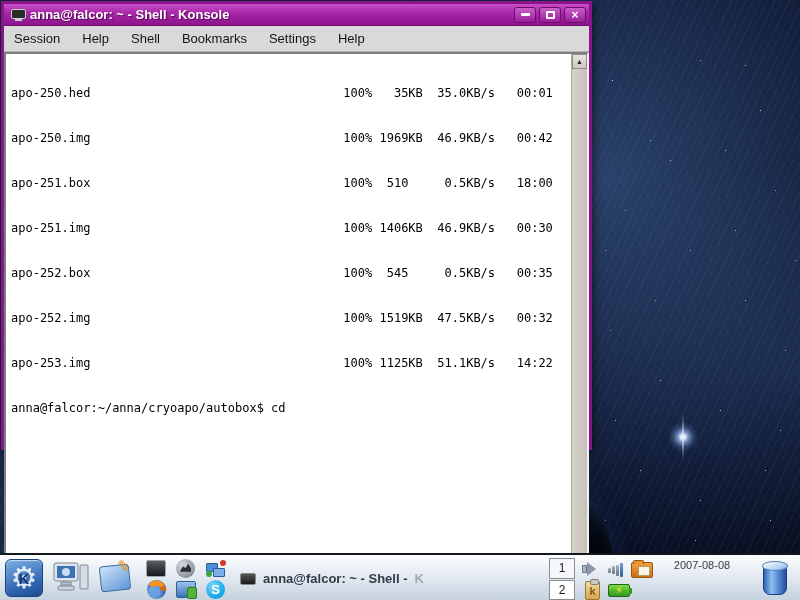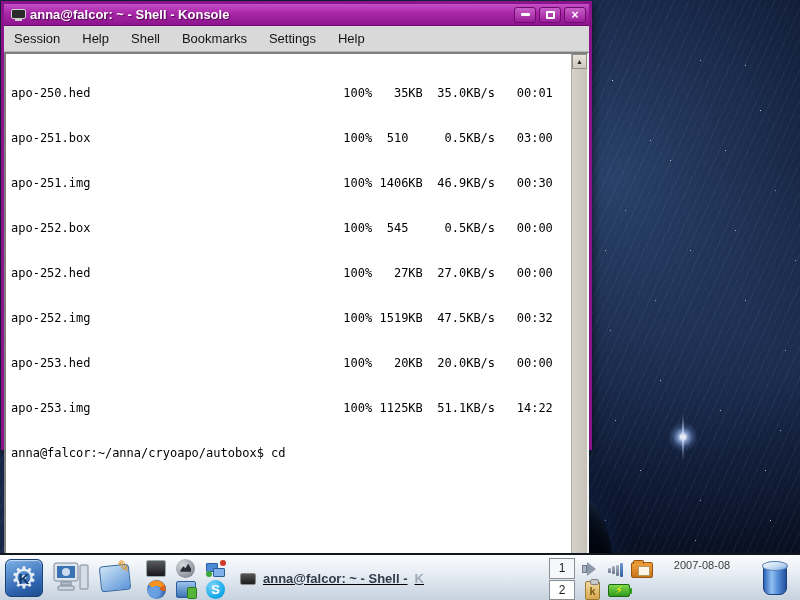--- a/index.html
+++ b/index.html
@@ -100,21 +100,21 @@
   .qi-upd .dotg{position:absolute;left:0;bottom:0;width:6px;height:6px;border-radius:50%;background:#3aa83a;}
   .qi-firefox{width:19px;height:19px;border-radius:50%;background:radial-gradient(circle at 38% 62%,#6aa0e0 0 30%,#1d4d94 75%);position:relative;overflow:hidden;}
   .qi-firefox::after{content:"";position:absolute;inset:0;border-radius:50%;
     background:conic-gradient(from 300deg,#f7931e 0 120deg,#d8641a 120deg 160deg,transparent 160deg 360deg);
     -webkit-mask:radial-gradient(circle, transparent 0 28%, #000 30%);mask:radial-gradient(circle, transparent 0 28%, #000 30%);}
   .qi-share{background:linear-gradient(180deg,#9ec3ec,#3a72b4);border:1px solid #2a5d9e;border-radius:2px;}
   .qi-share::after{content:"";position:absolute;right:-2px;bottom:-2px;width:8px;height:10px;background:#55b53a;border-radius:2px;border:1px solid #2f7a1e;}
   .qi-skype{width:19px;height:19px;border-radius:50%;background:radial-gradient(circle at 35% 30%,#7fd4f8,#0fa6e8 70%,#0b86c4);
     color:#fff;font-weight:bold;font-size:13px;display:flex;align-items:center;justify-content:center;}
   .taskbtn{position:absolute;left:234px;top:4px;width:305px;height:39px;display:flex;align-items:center;gap:7px;
-    padding:0 6px;border-radius:3px;cursor:default;text-decoration:underline;}
+    padding:0 6px;border-radius:3px;cursor:default;}
   .taskbtn .mini-term{flex:0 0 auto;width:16px;height:12px;}
   .taskbtn .tlabel{font-weight:bold;font-size:13px;color:#313b46;white-space:nowrap;overflow:hidden;}
   .taskbtn .tcut{font-weight:bold;font-size:13px;color:#9fabb8;}
   .pager{position:absolute;left:549px;top:3px;width:26px;height:42px;display:flex;flex-direction:column;gap:1px;}
   .pcell{flex:1;border:1px solid #8a8f96;background:#f5f7fa;font-size:12px;color:#222;
     display:flex;align-items:center;justify-content:center;cursor:default;}
   .pcell.two{background:#ffffff;}
   .tray{position:absolute;display:flex;align-items:center;cursor:default;}
   .bars span{display:inline-block;width:3px;margin-right:1px;background:linear-gradient(180deg,#aab4c2,#67758a);vertical-align:bottom;border-radius:1px;}
   .folder{width:22px;height:16px;background:linear-gradient(180deg,#f0a23c,#c9701a);border:1px solid #9a5512;border-radius:2px;position:relative;}
@@ -177,26 +177,25 @@
       <span>Help</span>
       <span>Shell</span>
       <span>Bookmarks</span>
       <span>Settings</span>
       <span>Help</span>
     </div>
 
     <div class="termrow">
       <div class="termtext">
         <div class="tline">apo-250.hed                                   100%   35KB  35.0KB/s   00:01</div>
-        <div class="tline">apo-251.box                                   100%  510     0.5KB/s   03:00</div>
+        <div class="tline">apo-250.img                                   100% 1969KB  46.9KB/s   00:42</div>
+        <div class="tline">apo-251.box                                   100%  510     0.5KB/s   18:00</div>
         <div class="tline">apo-251.img                                   100% 1406KB  46.9KB/s   00:30</div>
-        <div class="tline">apo-252.box                                   100%  545     0.5KB/s   00:00</div>
-        <div class="tline">apo-252.hed                                   100%   27KB  27.0KB/s   00:00</div>
+        <div class="tline">apo-252.box                                   100%  545     0.5KB/s   00:35</div>
         <div class="tline">apo-252.img                                   100% 1519KB  47.5KB/s   00:32</div>
-        <div class="tline">apo-253.hed                                   100%   20KB  20.0KB/s   00:00</div>
         <div class="tline">apo-253.img                                   100% 1125KB  51.1KB/s   14:22</div>
         <div class="tline">anna@falcor:~/anna/cryoapo/autobox$ cd</div>
         
         
         
         
         
         
         
         

